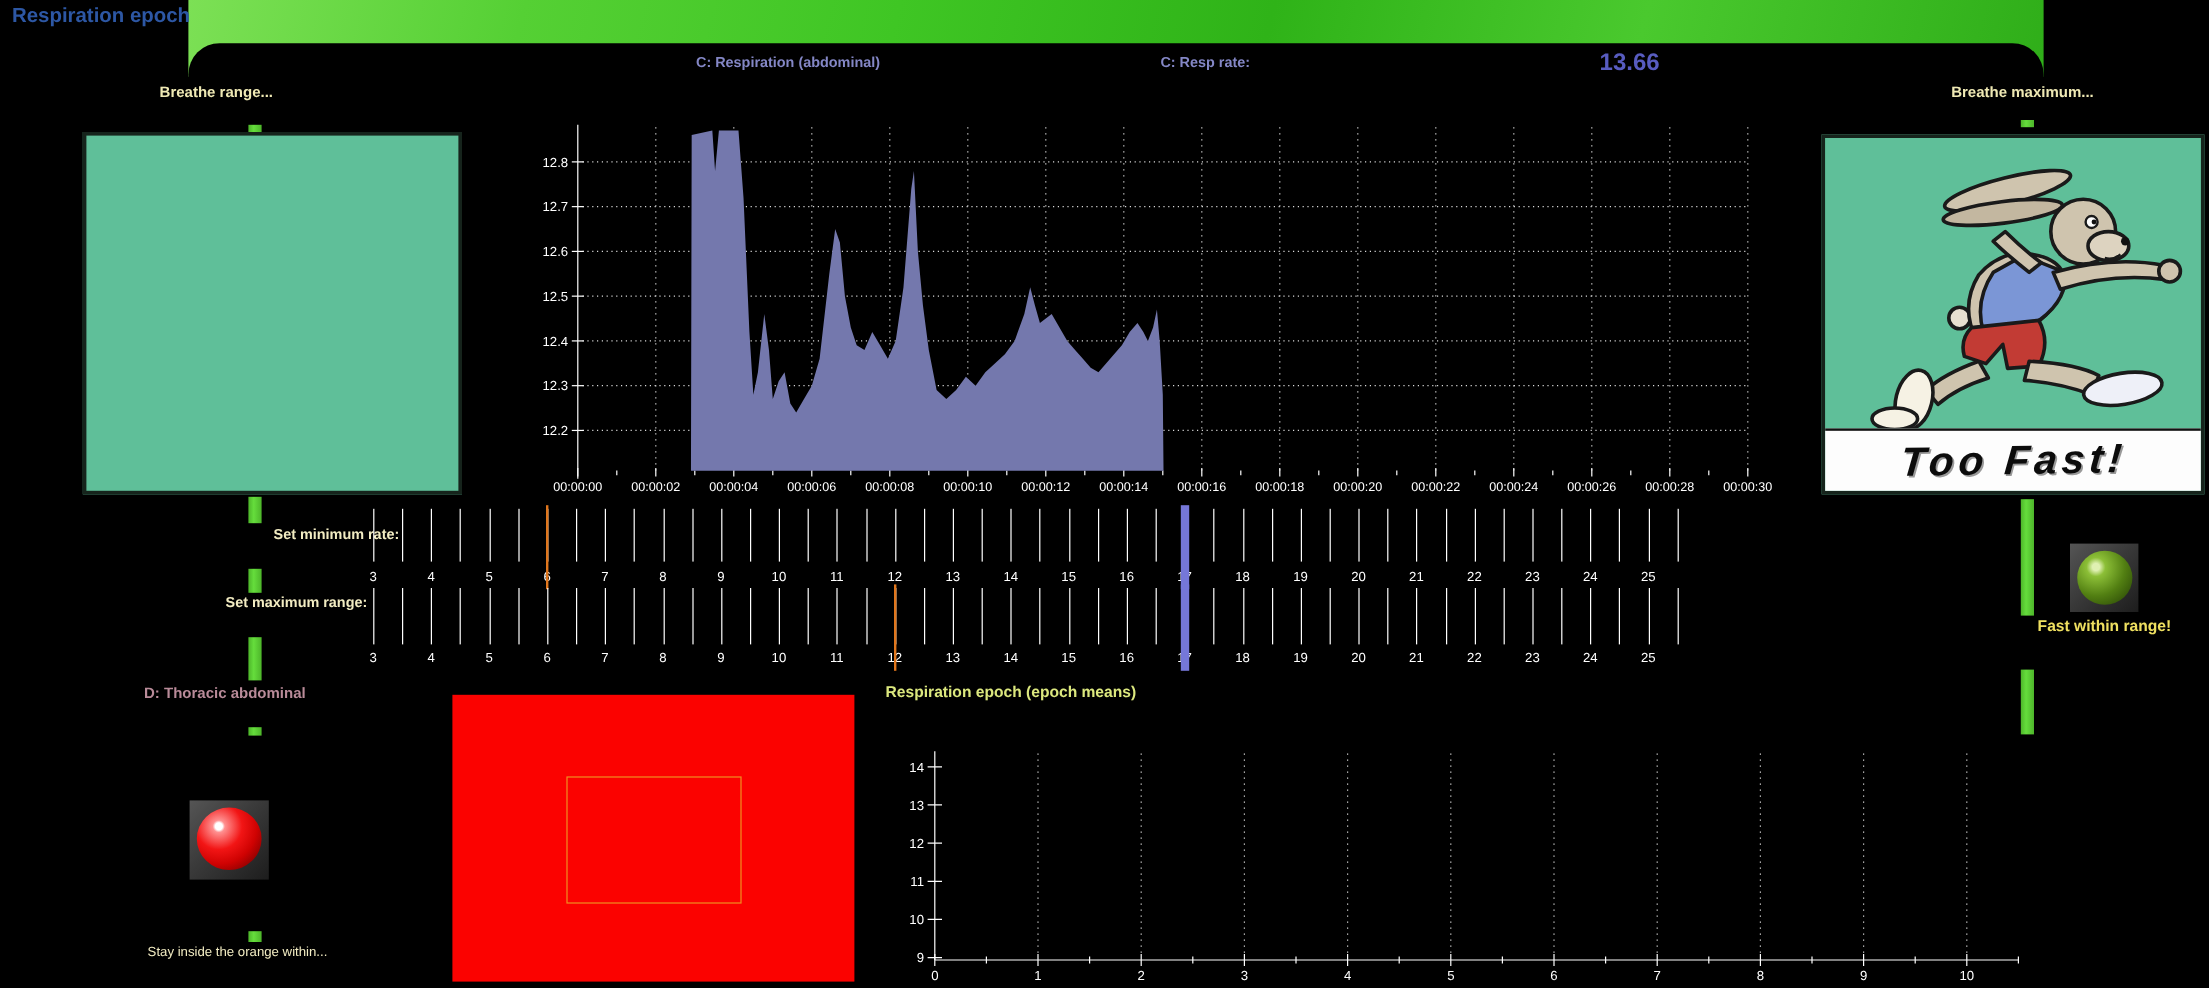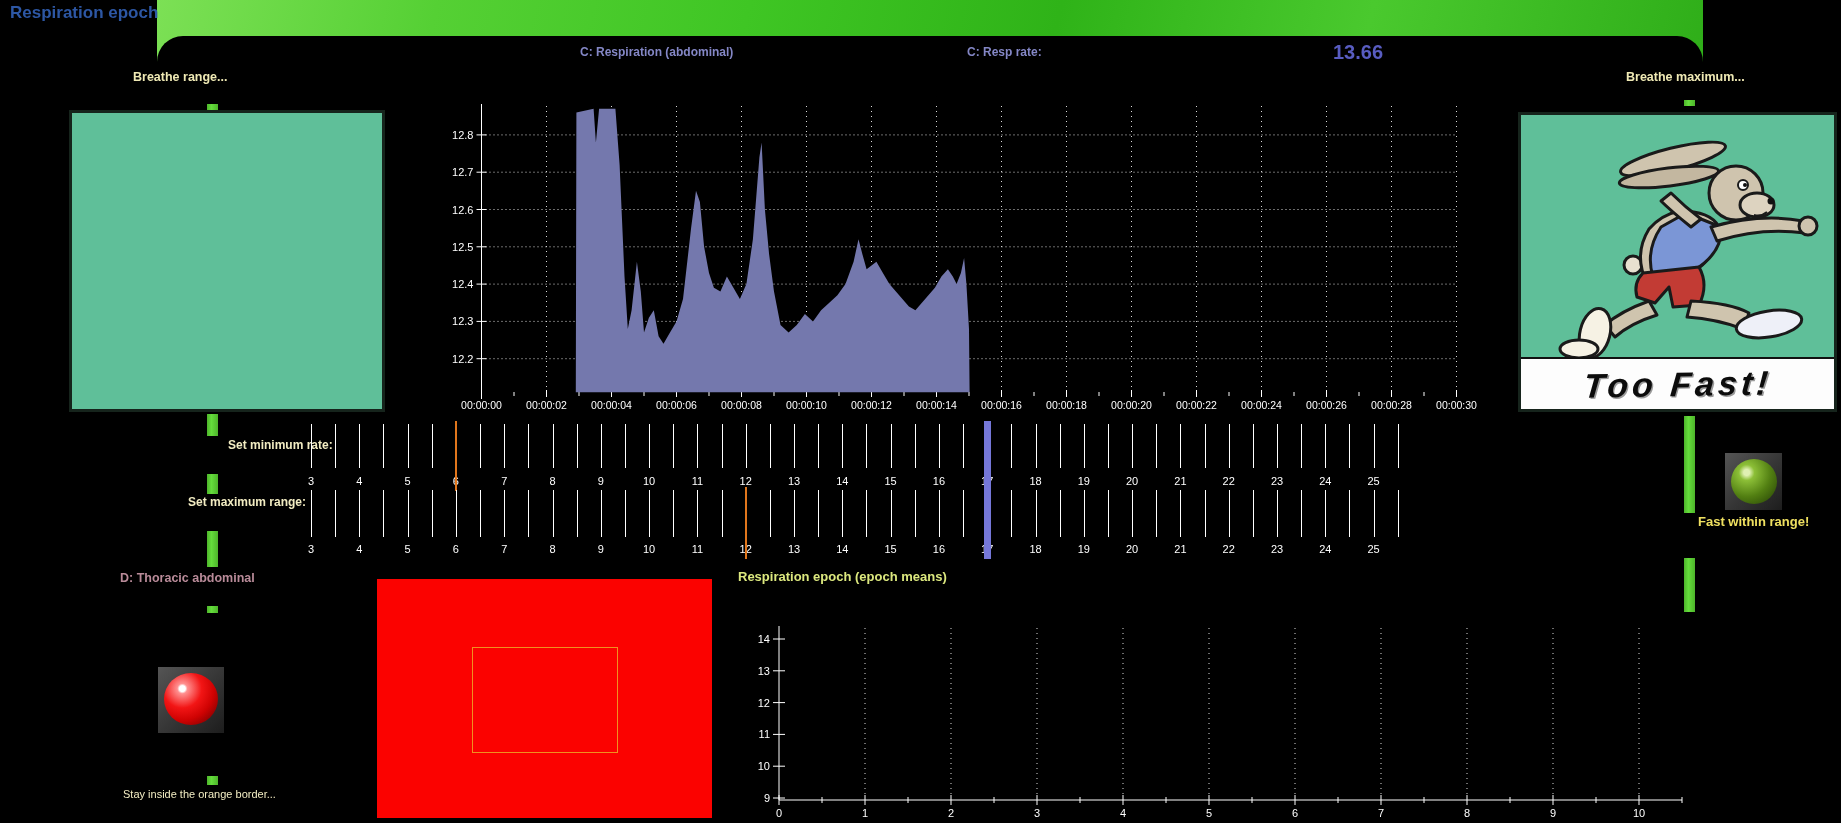--- a/index.html
+++ b/index.html
@@ -420,19 +420,19 @@
 
 <div class="abs led-square" id="green-led" style="left:1725px;top:453px;width:57px;height:57px;">
     <div class="led-ball"></div>
   </div>
 <div class="abs" id="range-text">Fast within range!</div>
 
 <div class="abs" id="thoracic-label">D: Thoracic abdominal</div>
 <div class="abs led-square" id="red-led" style="left:158px;top:667px;width:66px;height:66px;">
     <div class="led-ball"></div>
   </div>
-<div class="abs" id="border-hint">Stay inside the orange border...</div>
+<div class="abs" id="border-hint">Stay inside the orange within...</div>
 
 <div class="abs" id="red-box">
   <div class="abs" id="orange-inner"></div>
 </div>
 
 <div class="abs" id="epoch-title">Respiration epoch (epoch means)</div>
 
 </body></html>

